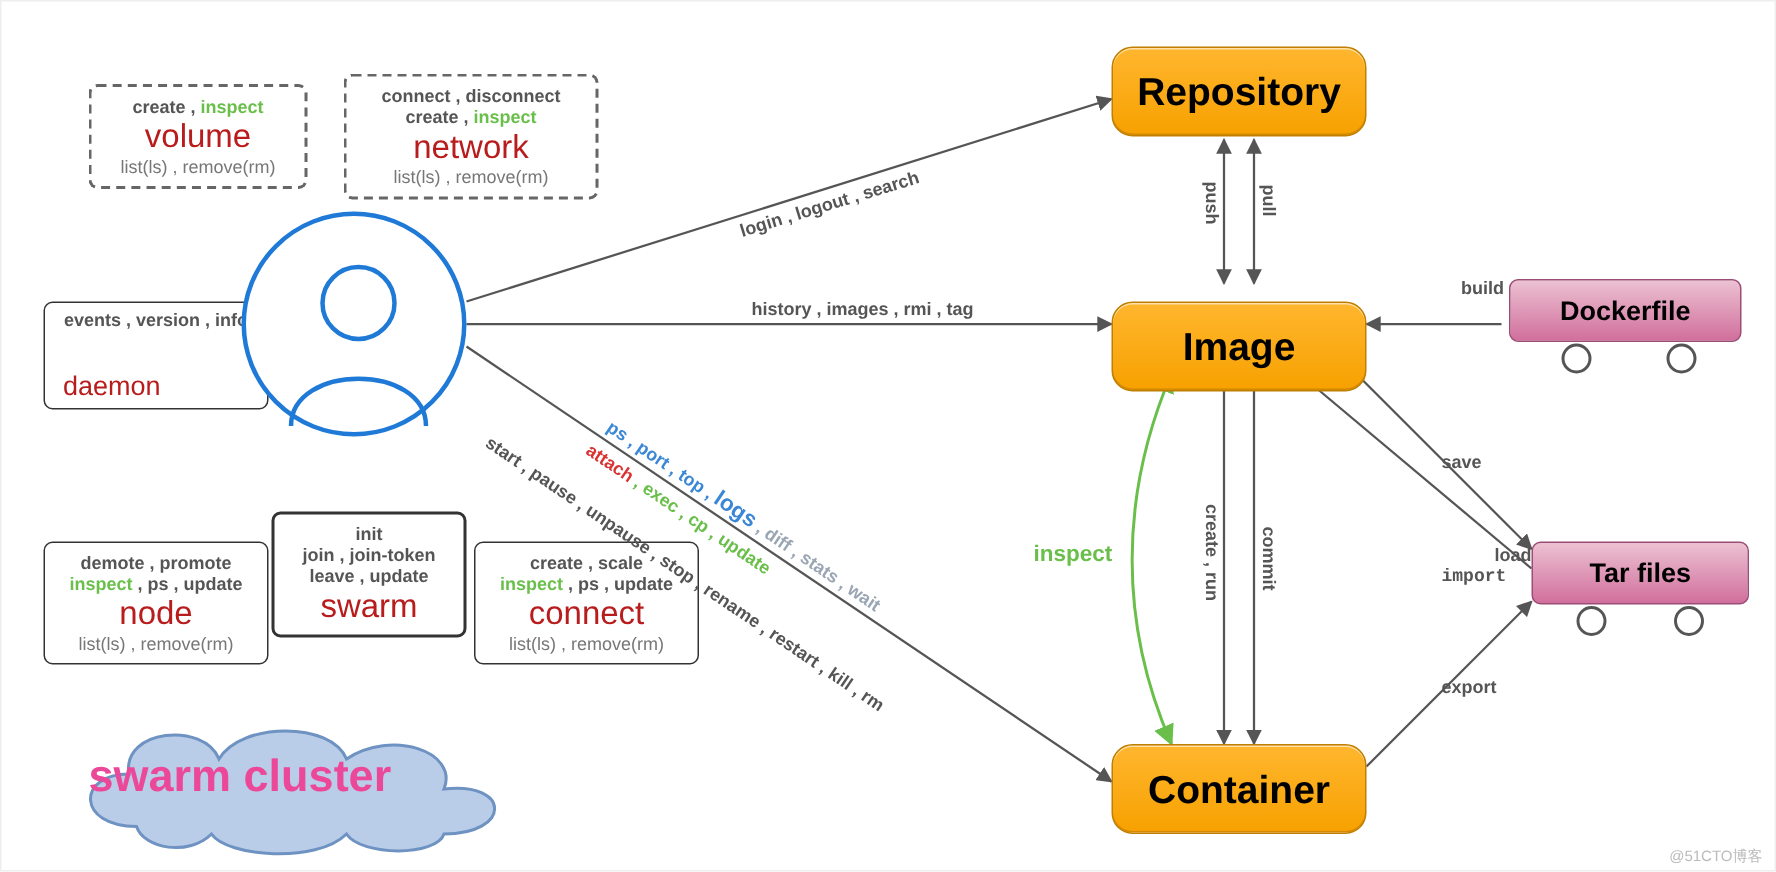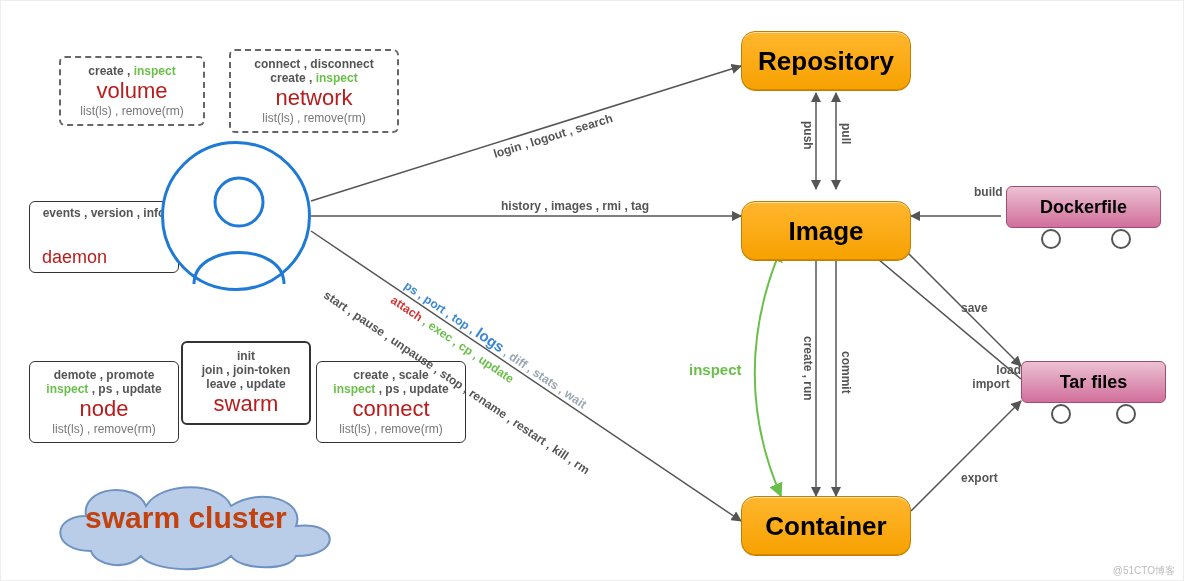--- a/index.html
+++ b/index.html
@@ -17,21 +17,21 @@
   .orange { position:absolute; background: linear-gradient(#ffb62e,#f7a100); border:1px solid #c07f00; border-radius:14px; color:#000; font-weight:bold; font-size:26px; display:flex; align-items:center; justify-content:center; box-shadow: inset 0 1px 0 rgba(255,255,255,.6), inset 0 -1px 0 rgba(0,0,0,.15); }
   .pink   { position:absolute; background: linear-gradient(#ecc1d2,#d16f9c); border:1px solid #9c4d75; border-radius:6px; color:#000; font-weight:bold; font-size:18px; display:flex; align-items:center; justify-content:center; }
   .wheel  { position:absolute; width:20px; height:20px; border:2px solid #555; border-radius:50%; background:#fff; }
 
   .elabel { position:absolute; font-size:12px; font-weight:bold; color:#555; white-space:nowrap; }
   .vlabel { position:absolute; font-size:12px; font-weight:bold; color:#555; white-space:nowrap; writing-mode:vertical-rl; }
 
   .user-circle { position:absolute; left:160px; top:140px; width:150px; height:150px; border:3px solid #1e7ad6; border-radius:50%; background:#fff; }
 
   .cloud { position:absolute; left:40px; top:470px; width:310px; height:100px; }
-  .cloud-text { position:absolute; left:84px; top:500px; font-size:30px; font-weight:bold; color:#c2410c; }
+  .cloud-text { position:absolute; left:58px; top:500px; font-size:30px; font-weight:bold; color:#ec4899; }
 
   .watermark { position:absolute; right:8px; bottom:2px; font-size:10px; color:#bbb;text-align:center; }
 </style>
 </head>
 <body>
 
 <div id="canvas">
 
   <svg class="edges">
     <defs>
@@ -144,22 +144,22 @@
   <div class="elabel" style="left:688px; top:360px; color:#6abf4b; font-size:15px;">inspect</div>
 
   <div class="vlabel" style="left:800px; top:120px;">push</div>
   <div class="vlabel" style="left:838px; top:122px;">pull</div>
   <div class="vlabel" style="left:800px; top:335px;">create , run</div>
   <div class="vlabel" style="left:838px; top:350px;">commit</div>
 
   <div class="elabel" style="left:945px; top:184px;margin-left:28px;">build</div>
   <div class="elabel" style="left:960px; top:300px;">save</div>
   <div class="elabel" style="left:960px; top:362px; text-align:right; width:60px;">load</div>
-  <div class="elabel" style="left:960px; top:376px; text-align:center; width:60px;">import</div>
-  <div class="elabel" style="left:960px; top:450px;margin-top:20px;">export</div>
+  <div class="elabel" style="left:960px; top:376px; text-align:left; width:60px;font-family:Liberation Mono, monospace;">import</div>
+  <div class="elabel" style="left:960px; top:450px;">export</div>
 
   <svg class="cloud" viewBox="0 0 310 100">
     <path d="M50,80 C10,80 10,45 45,45 C40,15 95,10 105,35 C120,10 180,10 190,35 C220,15 265,30 255,55 C300,50 300,85 255,85 C250,100 200,100 190,85 C170,105 110,100 100,85 C85,100 55,95 50,80 Z" fill="#b9cde8" stroke="#6e92c2" stroke-width="2"></path>
   </svg>
   <div class="cloud-text">swarm cluster</div>
 
   <div class="watermark">@51CTO博客</div>
 </div>
 
 </body></html>

